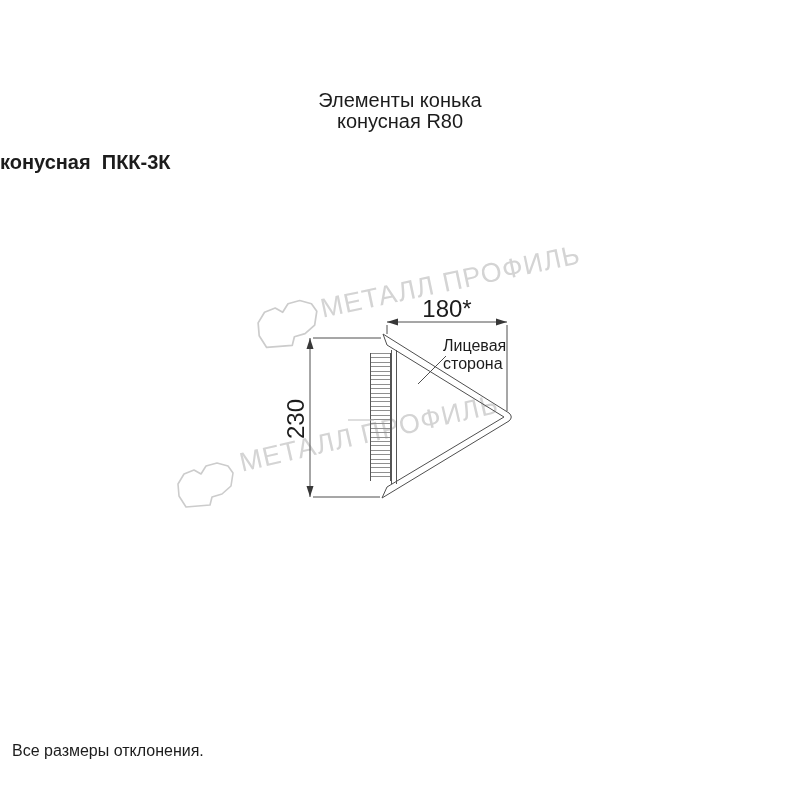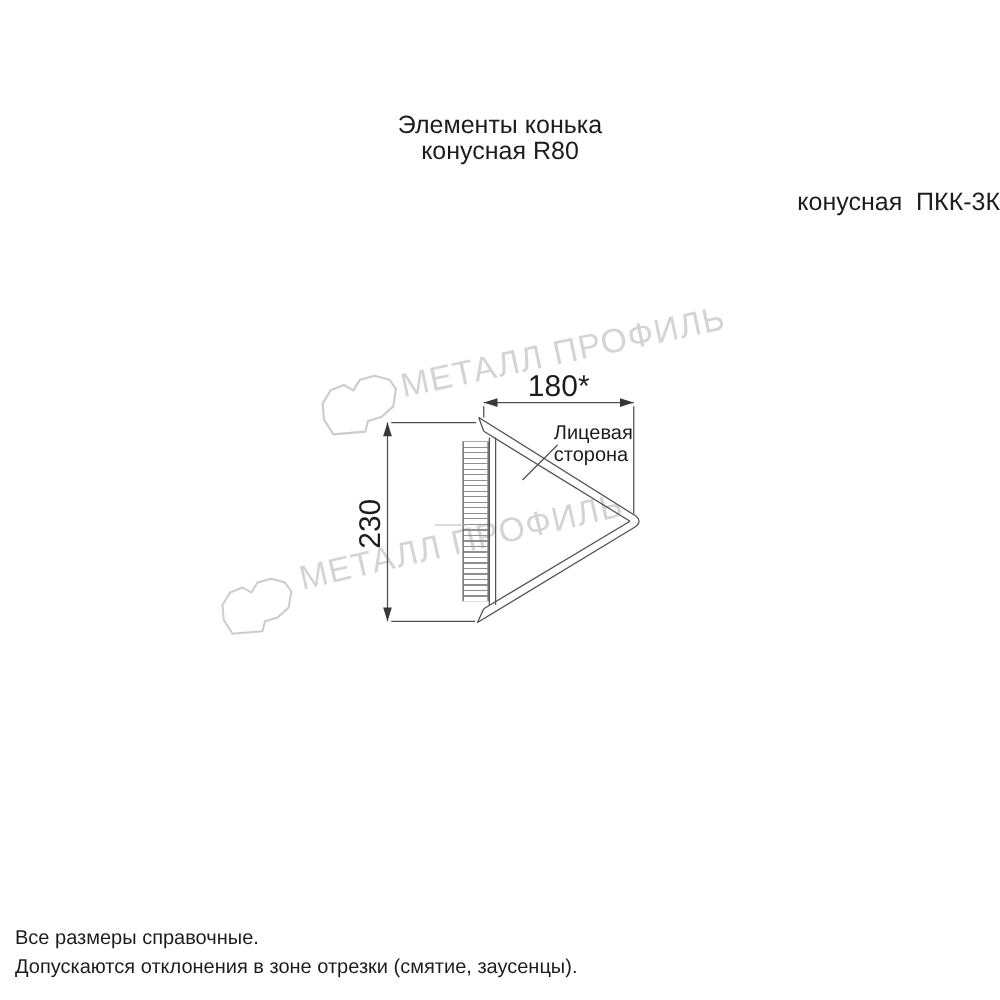--- a/index.html
+++ b/index.html
@@ -5,21 +5,21 @@
   html,body{margin:0;padding:0;background:#fff;}
   #page{
     position:relative;width:800px;height:800px;background:#ffffff;
     font-family:"Liberation Sans","DejaVu Sans",sans-serif;color:#1c1c1c;
     overflow:hidden;
   }
   .abs{position:absolute;}
   
   .title{left:0;right:0;top:28px;text-align:center;font-size:30px;font-weight:400;letter-spacing:.5px;}
   .subtitle{left:0;right:0;top:90px;text-align:center;font-size:20px;line-height:21px;font-weight:400;}
-  .variant{left:0;right:0;top:151px;text-align:right;font-size:20px;font-weight:400;white-space:pre;}
+  .variant{left:0;right:0;top:151px;text-align:left;font-size:20px;font-weight:700;white-space:pre;}
   
   .note1{left:12px;top:742px;font-size:16px;}
   .note2{left:12px;top:765px;font-size:16px;}
   
   .wm-text{
     font-size:27px;letter-spacing:1px;color:#d4d4d4;white-space:pre;
     transform-origin:left center;z-index:1;font-weight:400;
   }
   .wm-text.upper{left:321px;top:294px;transform:rotate(-12deg);}
   .wm-text.lower{left:240px;top:448px;transform:rotate(-13deg);}
@@ -105,16 +105,15 @@
       <text class="dim" x="296" y="427" text-anchor="middle" transform="rotate(-90 296 419)">230</text>
     </g>
 
     <g>
       <line x1="446" y1="356" x2="418" y2="384"></line>
       <text class="lbl" x="443" y="351">Лицевая</text>
       <text class="lbl" x="443" y="369">сторона</text>
     </g>
   </svg>
 
-  <div class="abs note1">Все размеры справочные.</div>
-  <div class="abs note2">Допускаются отклонения в зоне отрезки (смятие, заусенцы).</div>
+  <div class="abs note1">Все размеры отклонения.</div>
 
 </div>
 
 </body></html>

